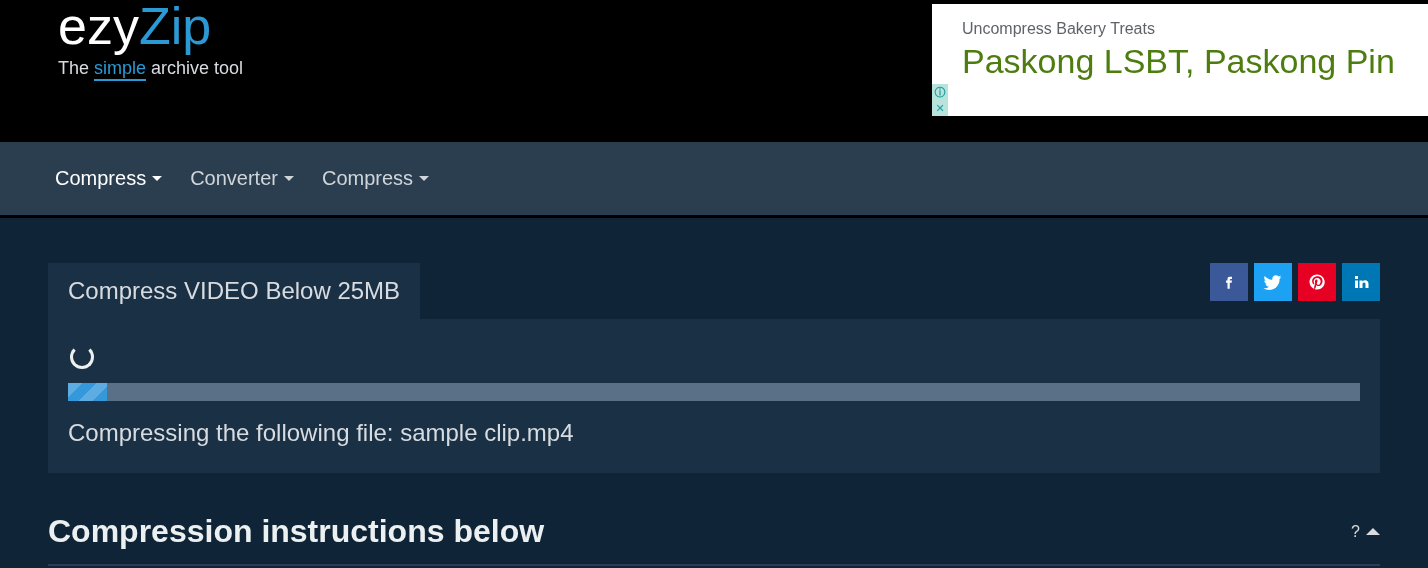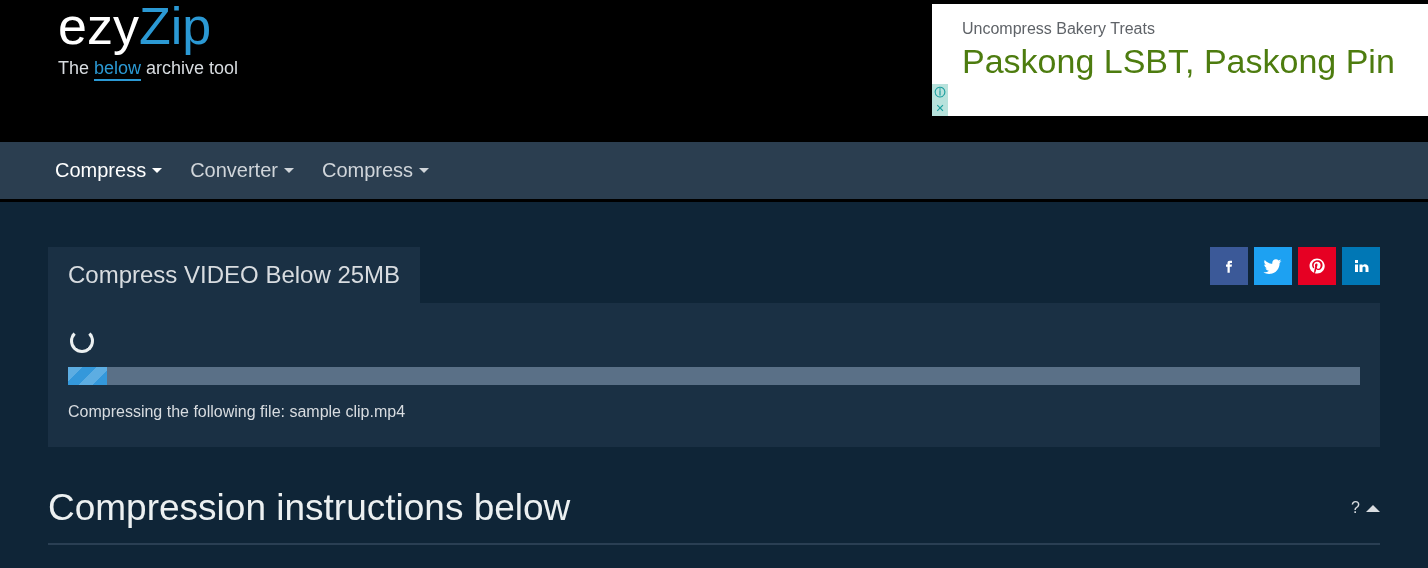--- a/index.html
+++ b/index.html
@@ -93,21 +93,21 @@
       font-size: 16px;
     }
     .ad-title {
       color: #4d7c0f;
       font-size: 34px;
       margin-top: 4px;
       white-space: nowrap;
     }
     .navbar {
       background: #2b3e50;
-      height: 60px;
+      height: 76px;
       display: flex;
       align-items: center;
       padding-left: 55px;
       gap: 28px;
       border-bottom: 3px solid #000;
     }
     .nav-item {
       color: #d0d5da;
       font-size: 20px;
       display: flex;
@@ -198,35 +198,35 @@
         #3498db,
         #3498db 10px,
         #5dade2 10px,
         #5dade2 20px
       );
       height: 100%;
       width: 3%;
     }
     .progress-text {
       color: #d8dce0;
-      font-size: 16px;
+      font-size: 24px;
       margin-top: 18px;
     }
     .instructions-row {
       display: flex;
       justify-content: space-between;
       align-items: center;
       margin-top: 40px;
       padding-bottom: 14px;
       border-bottom: 2px solid #2a3f53;
     }
     .instructions-title {
       color: #ecf0f1;
-      font-size: 37px;
-      font-weight: 400;
+      font-size: 32px;
+      font-weight: 700;
     }
     .instructions-toggle {
       display: flex;
       align-items: center;
       gap: 6px;
       color: #d8dce0;
       cursor: pointer;
     }
     .toggle-caret {
       width: 0;
@@ -238,21 +238,21 @@
   </style>
 </head>
 <body>
 
 <div class="header">
   <div class="logo-container">
     <div class="logo">
       <span class="logo-ezy">ezy</span><span class="logo-zip">Zip</span>
     </div>
     <div class="tagline">
-      <span>The </span><span class="tagline-simple">below</span><span> archive tool</span>
+      <span>The </span><span class="tagline-simple">simple</span><span> archive tool</span>
     </div>
   </div>
   <div class="ad-banner">
     <div class="ad-info-badge">
       <div class="ad-i">ⓘ</div>
       <div class="ad-x">✕</div>
     </div>
     <div class="ad-subtitle">Uncompress Bakery Treats</div>
     <div class="ad-title">Paskong LSBT, Paskong Pin</div>
   </div>

